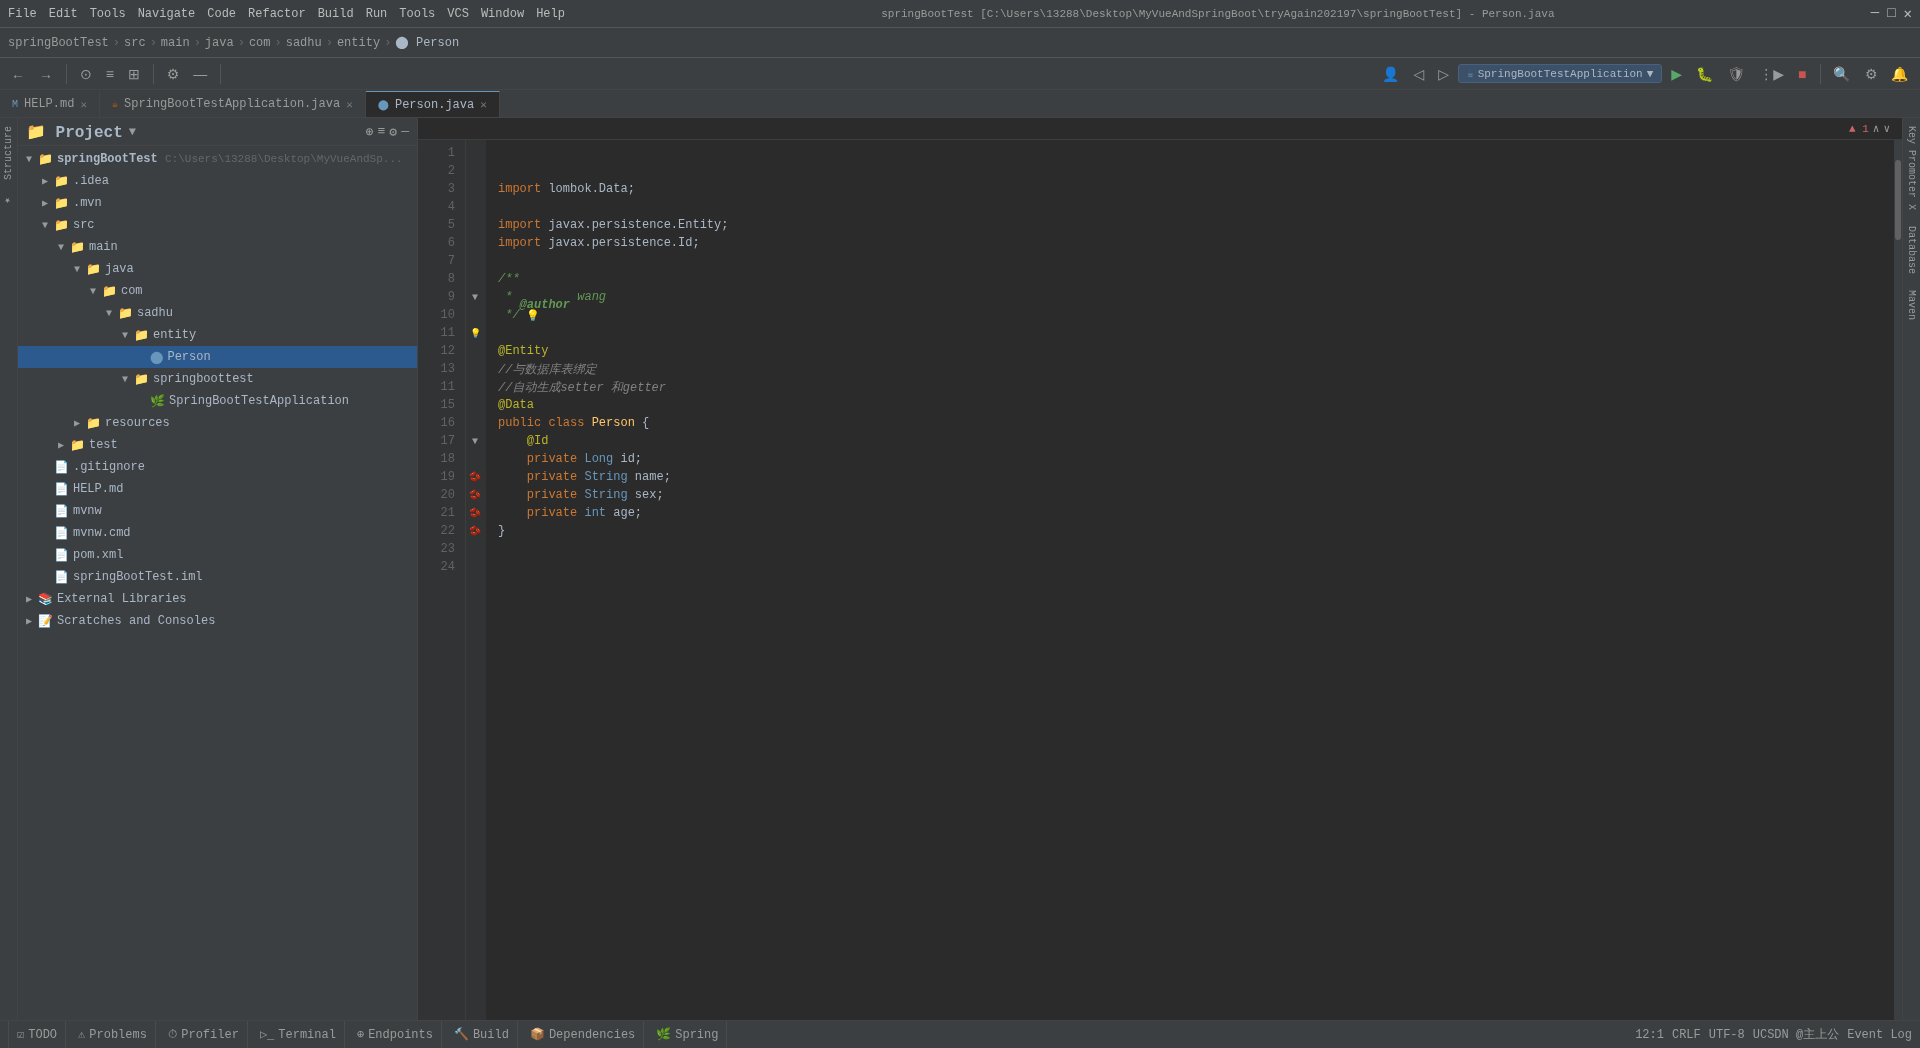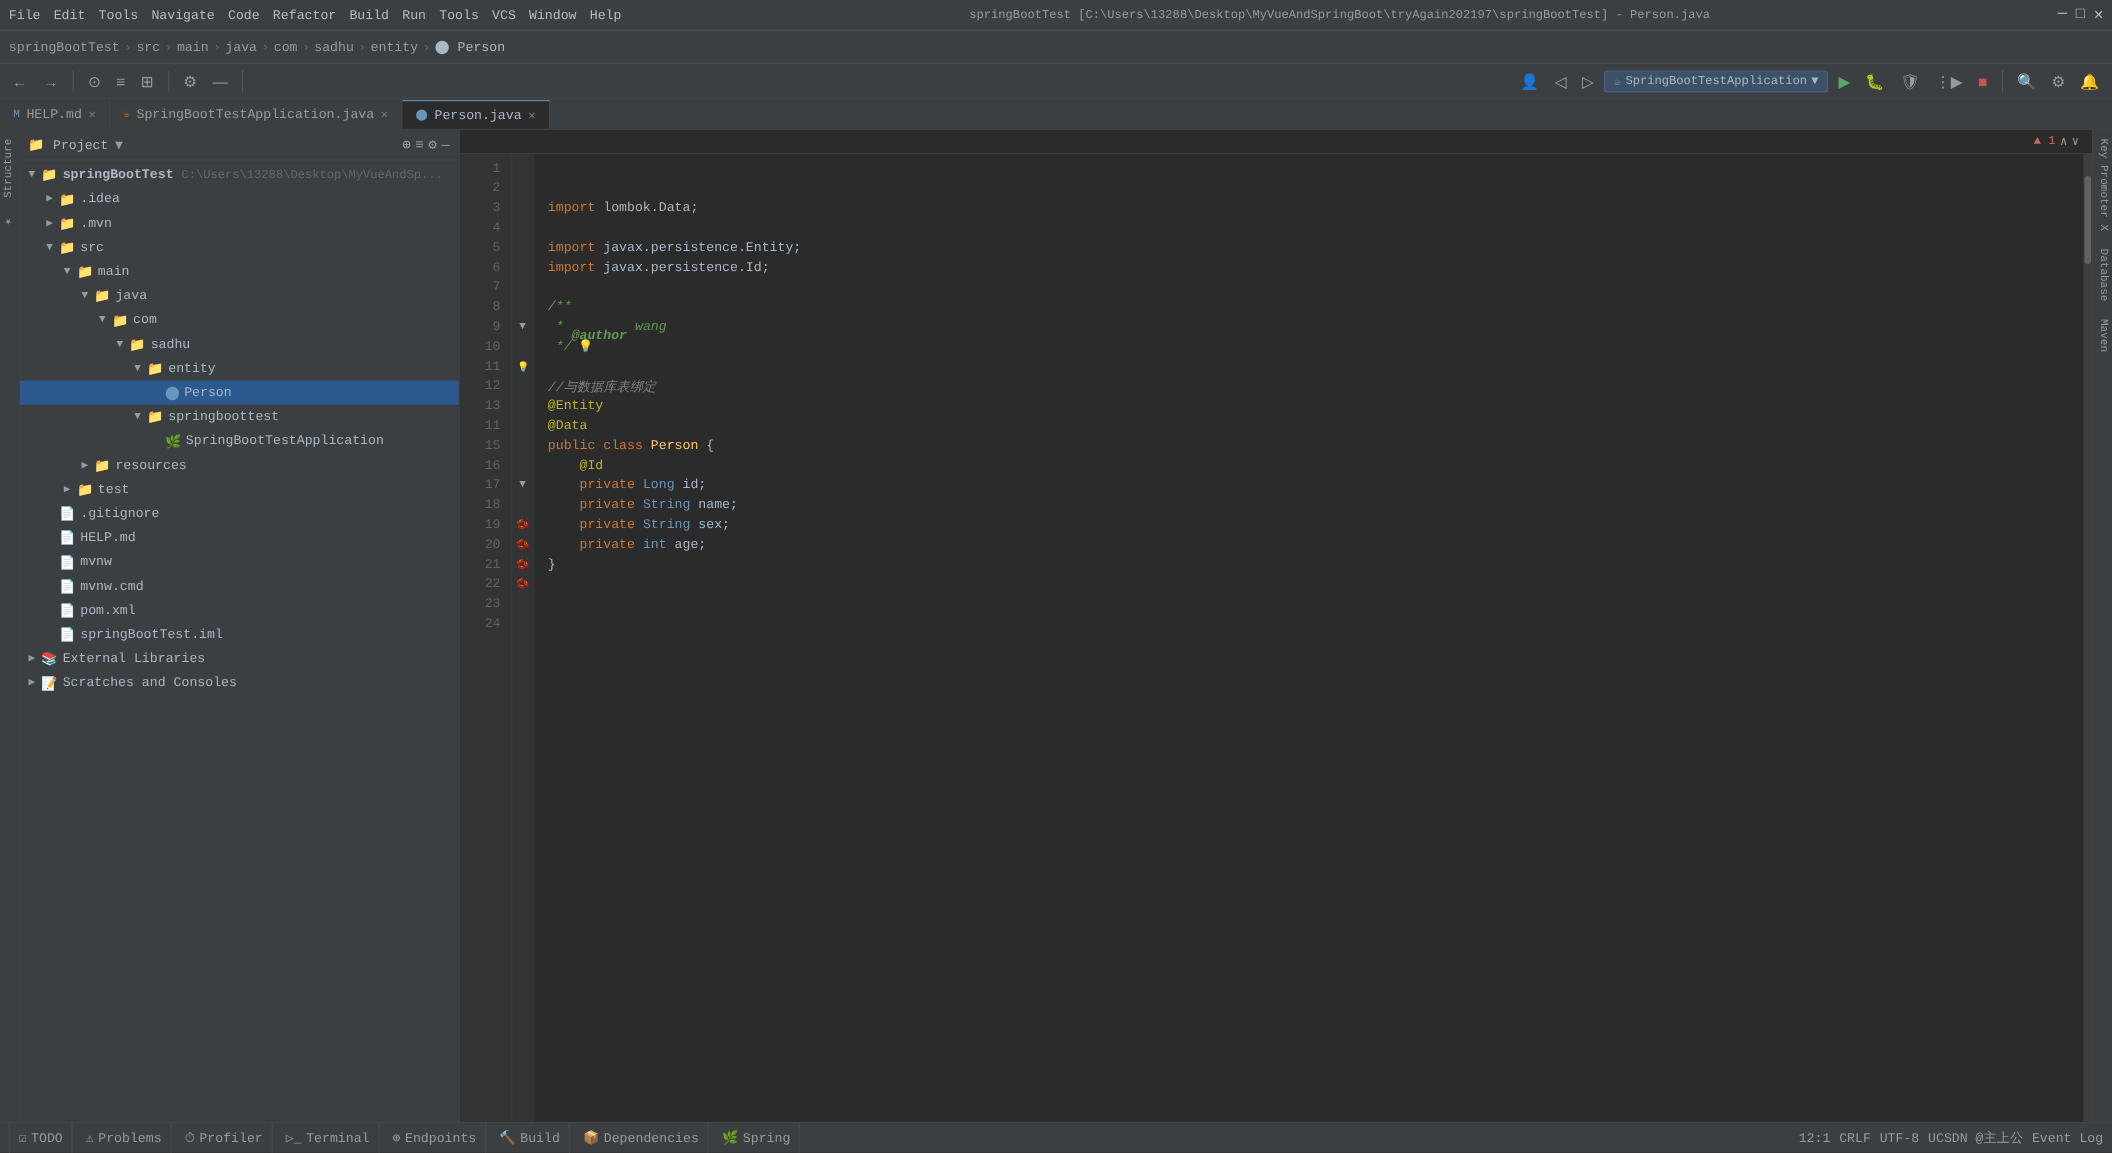--- a/index.html
+++ b/index.html
@@ -198,21 +198,21 @@
 
 <div class="main-content">
 
   <div class="far-left">
     <span class="far-left-label">Structure</span>
     <span class="far-left-label">★</span>
   </div>
 
   <div class="sidebar">
     <div class="sidebar-header">
-      <span style="font-size:12px;font-weight:normal;color:#a9b7c6;">📁 Project</span>
+      <span style="font-size:16px;font-weight:bold;color:#a9b7c6;">📁 Project</span>
       <span style="color:#9a9a9a;">▼</span>
       <div class="sidebar-header-icons">
         <span>⊕</span>
         <span>≡</span>
         <span>⚙</span>
         <span>—</span>
       </div>
     </div>
     <div class="tree">
 
@@ -495,27 +495,30 @@
           </div>
 
           <div class="code-line">
             <span class="javadoc"> */</span>
             <span style="color:#d4ac0d;font-size:11px;"> 💡</span>
           </div>
 
           <div class="code-line"></div>
 
           <div class="code-line">
+            <span class="annot">@Entity</span>
+          </div>
+
+          <div class="code-line">
             <span class="comment">//与数据库表绑定</span>
           </div>
 
           <div class="code-line">
-            <span class="annot">@Entity</span>
-          </div>
-
+            <span class="comment">//自动生成setter 和getter</span>
+          </div>
 
           <div class="code-line">
             <span class="annot">@Data</span>
           </div>
 
           <div class="code-line">
             <span class="kw">public</span>
             <span class="normal"> </span>
             <span class="kw">class</span>
             <span class="normal"> </span>

